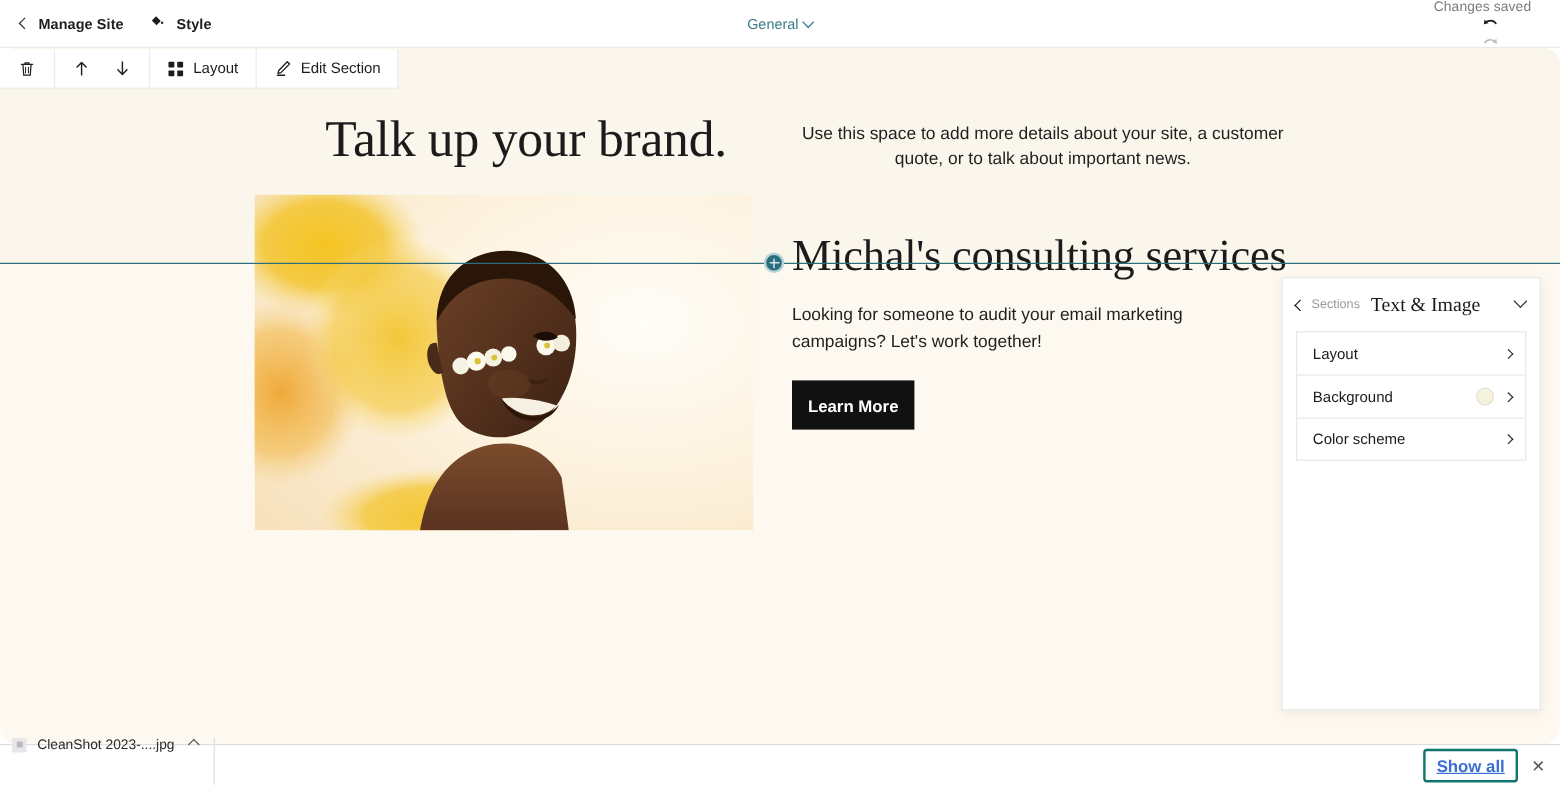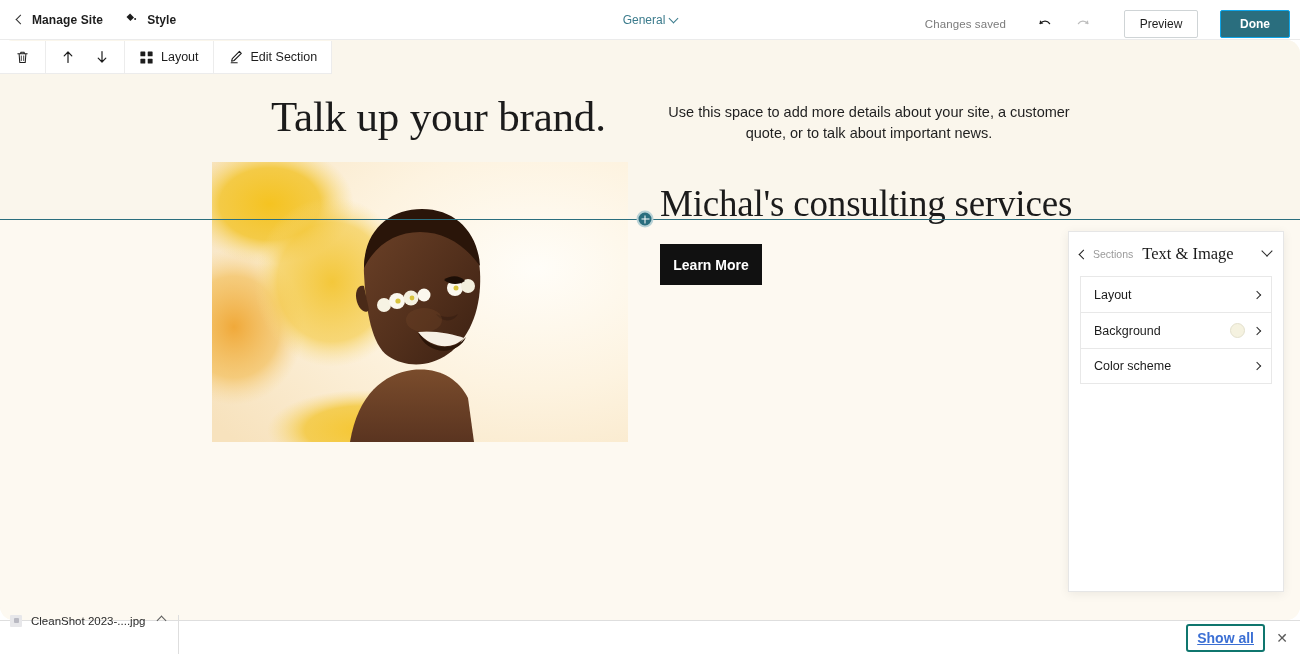--- a/index.html
+++ b/index.html
@@ -43,21 +43,21 @@
     padding: 4px 6px; border-radius: 3px;
   }
   .chev-down-sm {
     width: 7px; height: 7px; display:inline-block;
     border-right: 1.5px solid #3b7b8c; border-bottom: 1.5px solid #3b7b8c;
     transform: rotate(45deg); position: relative; top: -2px;
   }
 
   .topbar-right {
     position: absolute; right: 10px; top: 0; height: 48px;
-    display: flex; align-items: center; gap: 12px;
+    display: flex; align-items: center; gap: 0; flex-direction: column;
   }
   .changes-saved {
     font-size: 11.5px; color: #7b7b7b; margin-right: 14px; letter-spacing: .1px;
   }
   .icon-btn {
     width: 26px; height: 26px; display: flex; align-items: center; justify-content: center;
     cursor: pointer; border-radius: 3px;
   }
   .icon-btn svg { display: block; }
   .preview-btn {
@@ -146,21 +146,21 @@
     background: #fdf9f1;
   }
 
   
   .photo {
     position: absolute; left: 212px; top: 122px; width: 416px; height: 280px;
     overflow: hidden;
   }
   .photo svg { display: block; width: 416px; height: 280px; }
 
-  .txtcol { position: absolute; left: 660px; top: 145px; width: 420px; }
+  .txtcol { position: absolute; left: 660px; top: 155px; width: 420px; }
   .txt-title {
     font-family: "Liberation Serif", serif;
     font-size: 37px; line-height: 38px; color: #1b1b1b; letter-spacing: -0.2px;
     font-weight: 400;
   }
   .txt-body {
     margin-top: 19px;
     font-size: 14.5px; line-height: 22px; color: #1f1f1f; width: 345px;
   }
   .learn-btn {
@@ -390,20 +390,21 @@
         <path d="M206 170 C218 186 240 189 252 176 C242 172 220 168 206 170 Z" fill="#f6efe4"></path>
         <path d="M206 170 C218 188 242 190 254 175 C246 194 214 194 206 170 Z" fill="#2b1508"></path>
 
         <ellipse cx="212" cy="158" rx="18" ry="12" fill="#7a4a2b" opacity=".28"></ellipse>
       </g>
     </svg>
   </div>
 
   <div class="txtcol">
     <div class="txt-title">Michal's consulting services</div>
+    <div class="txt-body">Looking for someone to audit your email marketing campaigns? Let's work together!</div>
     <div class="learn-btn">Learn More</div>
   </div>
 </div>
 
 <div class="sectionbar">
   <div class="sb-group">
     <div class="sb-btn">
       <svg width="17" height="17" viewBox="0 0 20 20">
         <path d="M4.5 5.5 h11 M8 5.5 v-1.6 h4 v1.6 M6 5.5 l.8 10.5 h6.4 l.8 -10.5" stroke="#1d1d1d" stroke-width="1.2" fill="none" stroke-linecap="round" stroke-linejoin="round"></path>
         <path d="M8.6 8.2 v5.4 M11.4 8.2 v5.4" stroke="#1d1d1d" stroke-width="1" fill="none" stroke-linecap="round"></path>

